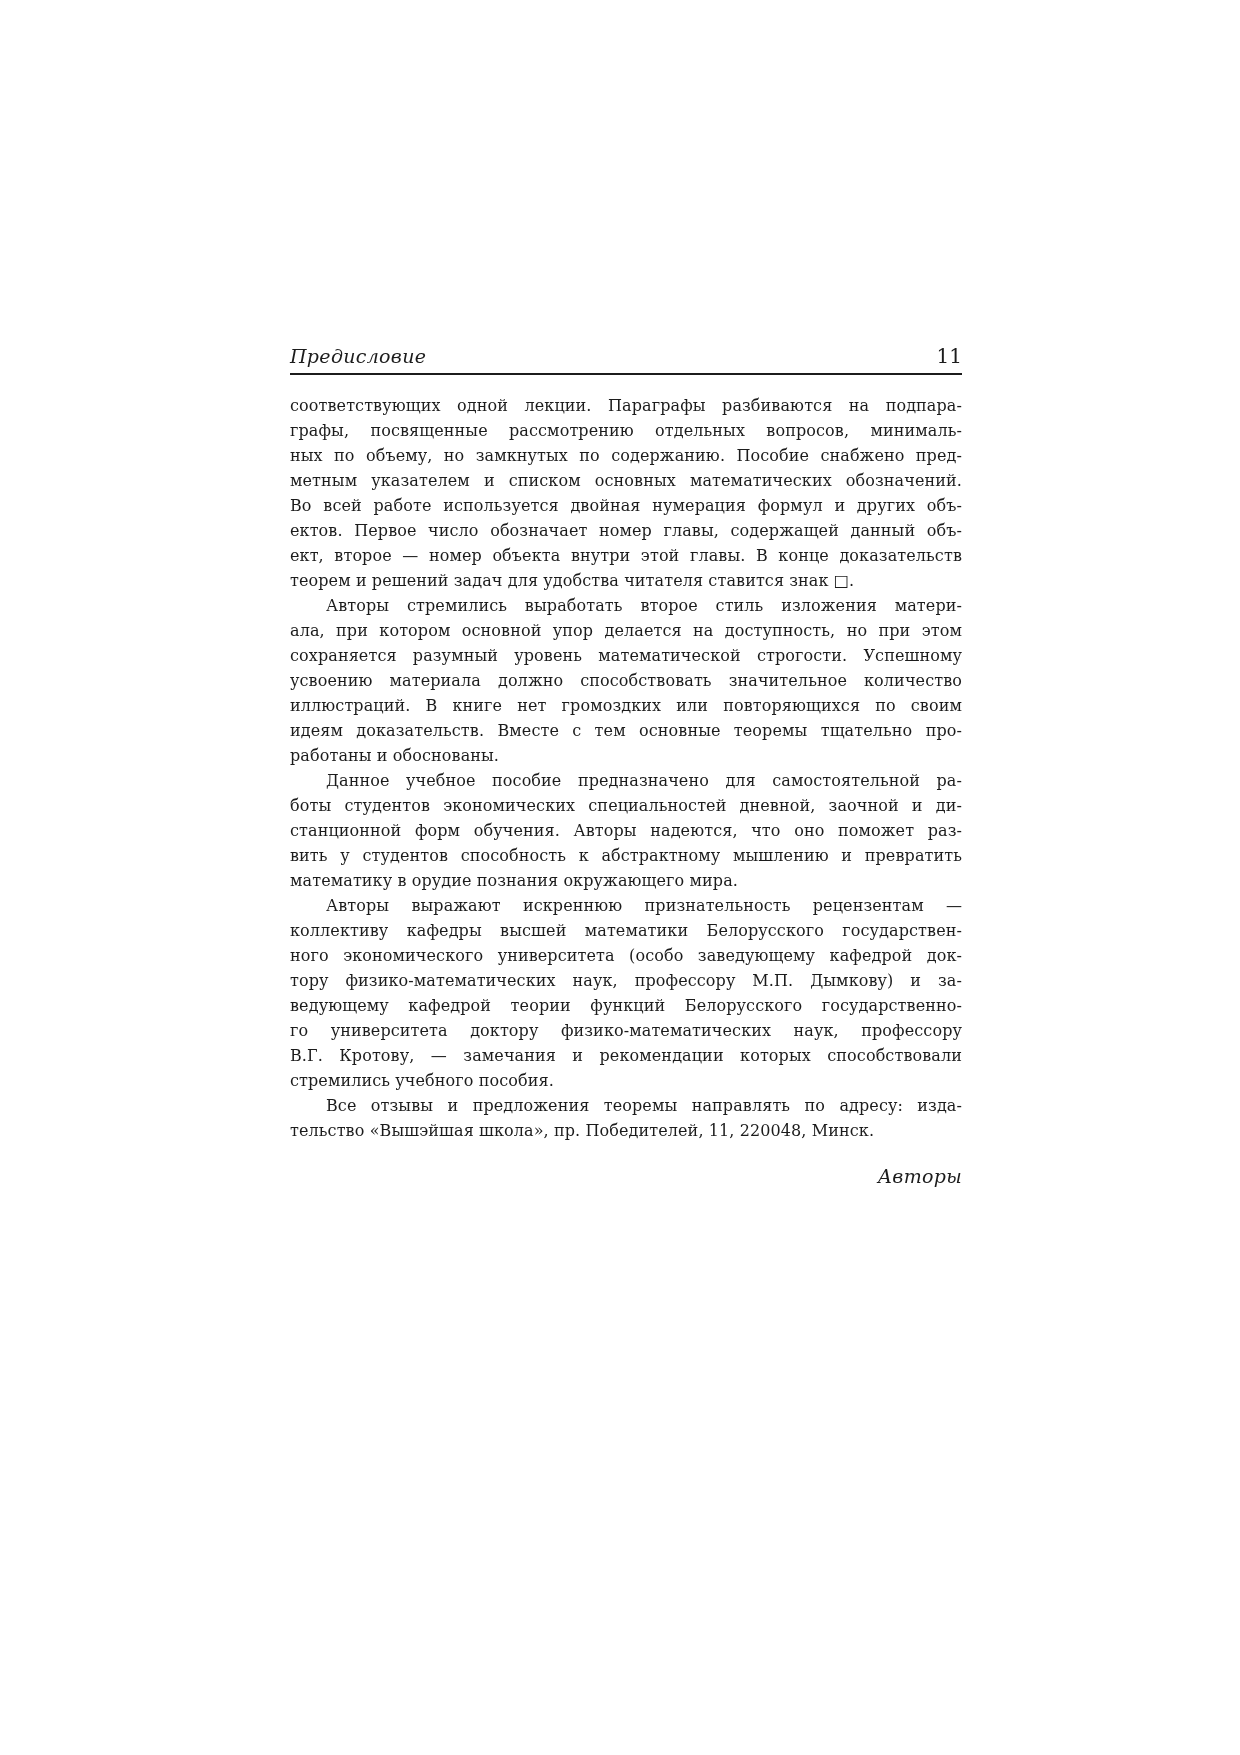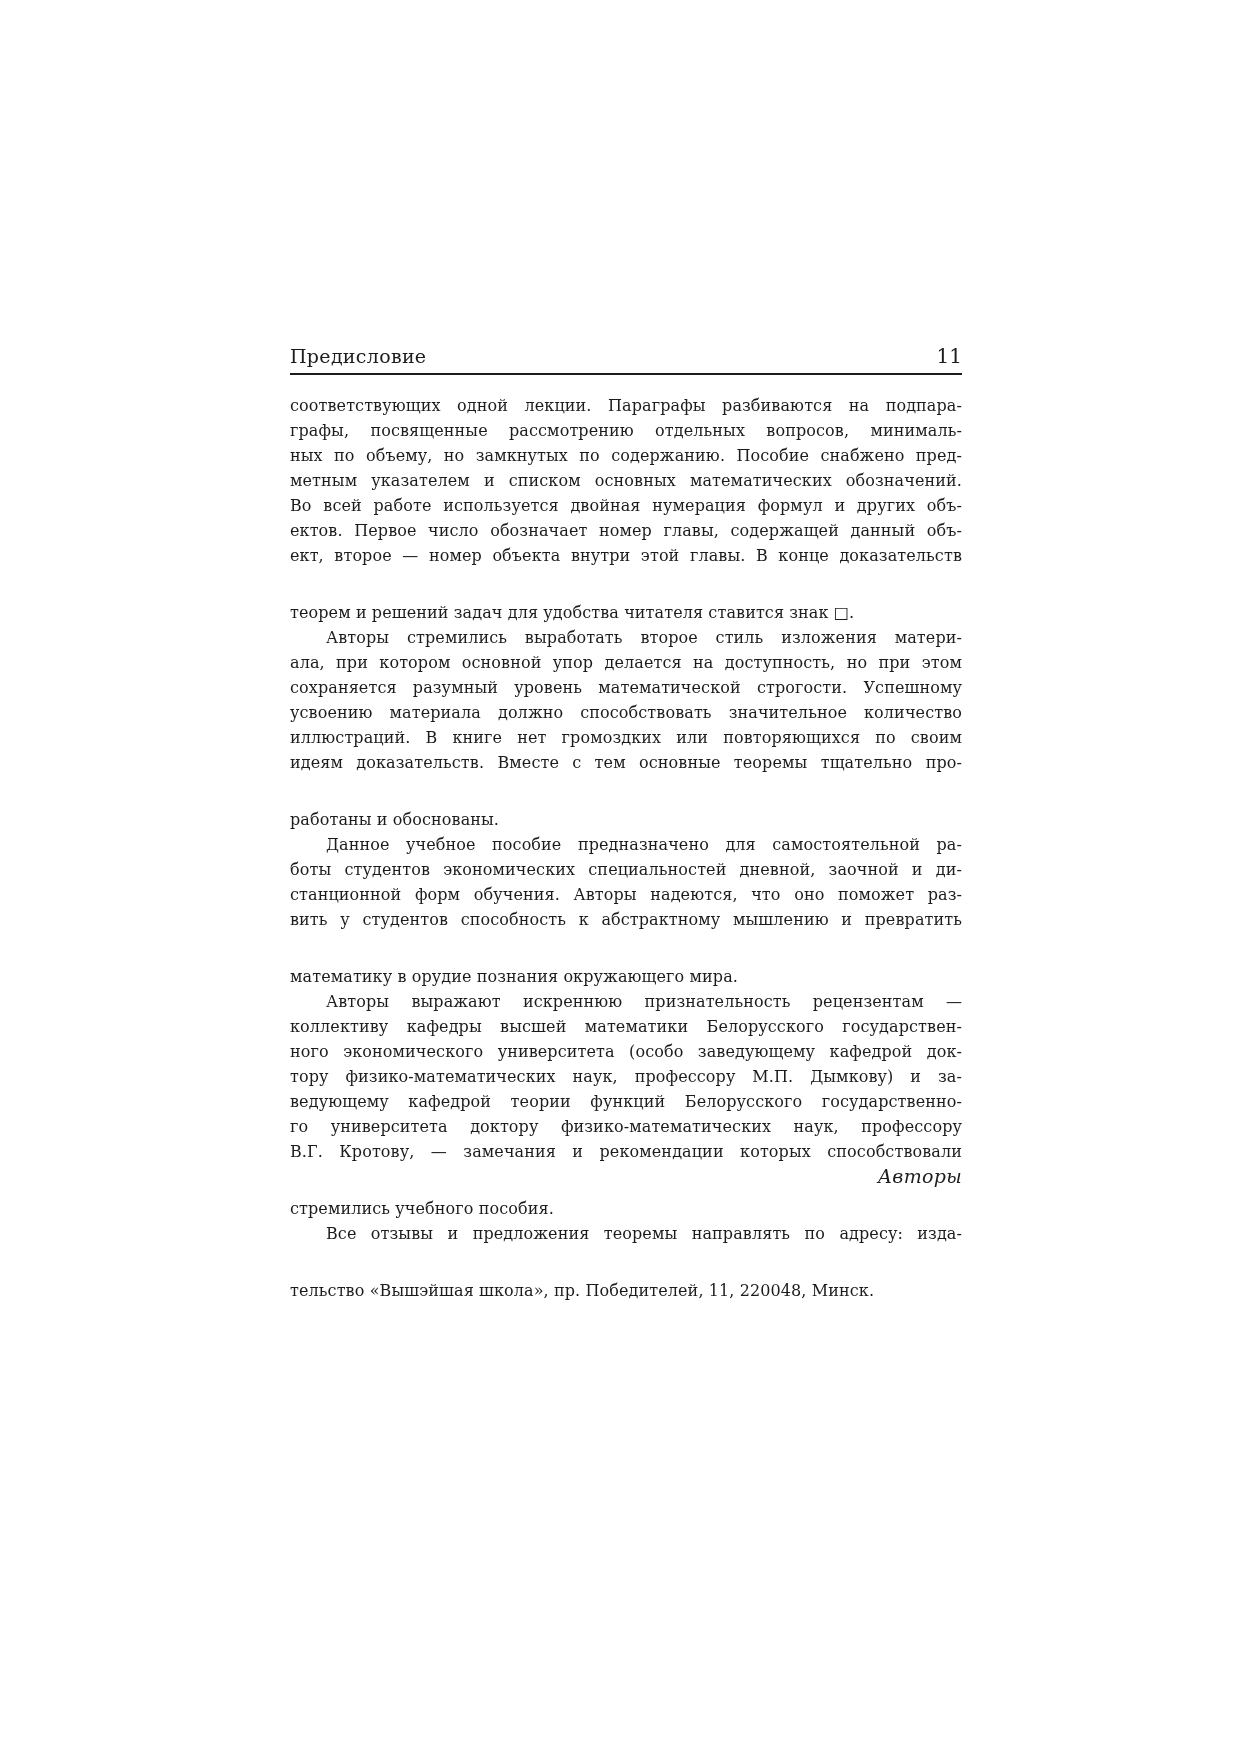--- a/index.html
+++ b/index.html
@@ -19,20 +19,21 @@
   .running-head {
     position: absolute;
     top: 344px;
     left: 290px;
     width: 672px;
     display: flex;
     justify-content: space-between;
     align-items: baseline;
   }
   .running-head .head-title {
+    font-style: italic;
     font-size: 19px;
     letter-spacing: 0.3px;
   }
   .running-head .page-number {
     font-size: 20px;
   }
   .head-rule {
     position: absolute;
     top: 373px;
     left: 290px;
@@ -51,21 +52,20 @@
   }
   .pline {
     text-align: justify;
     text-align-last: justify;
     white-space: normal;
     height: 25px;
     overflow: visible;
   }
   .pline.para-end {
     text-align-last: left;
-    margin-top: 32px;
   }
   .pline.indent {
     text-indent: 36px;
   }
   .signature {
     position: absolute;
     top: 1165px;
     left: 290px;
     width: 672px;
     text-align: right;

